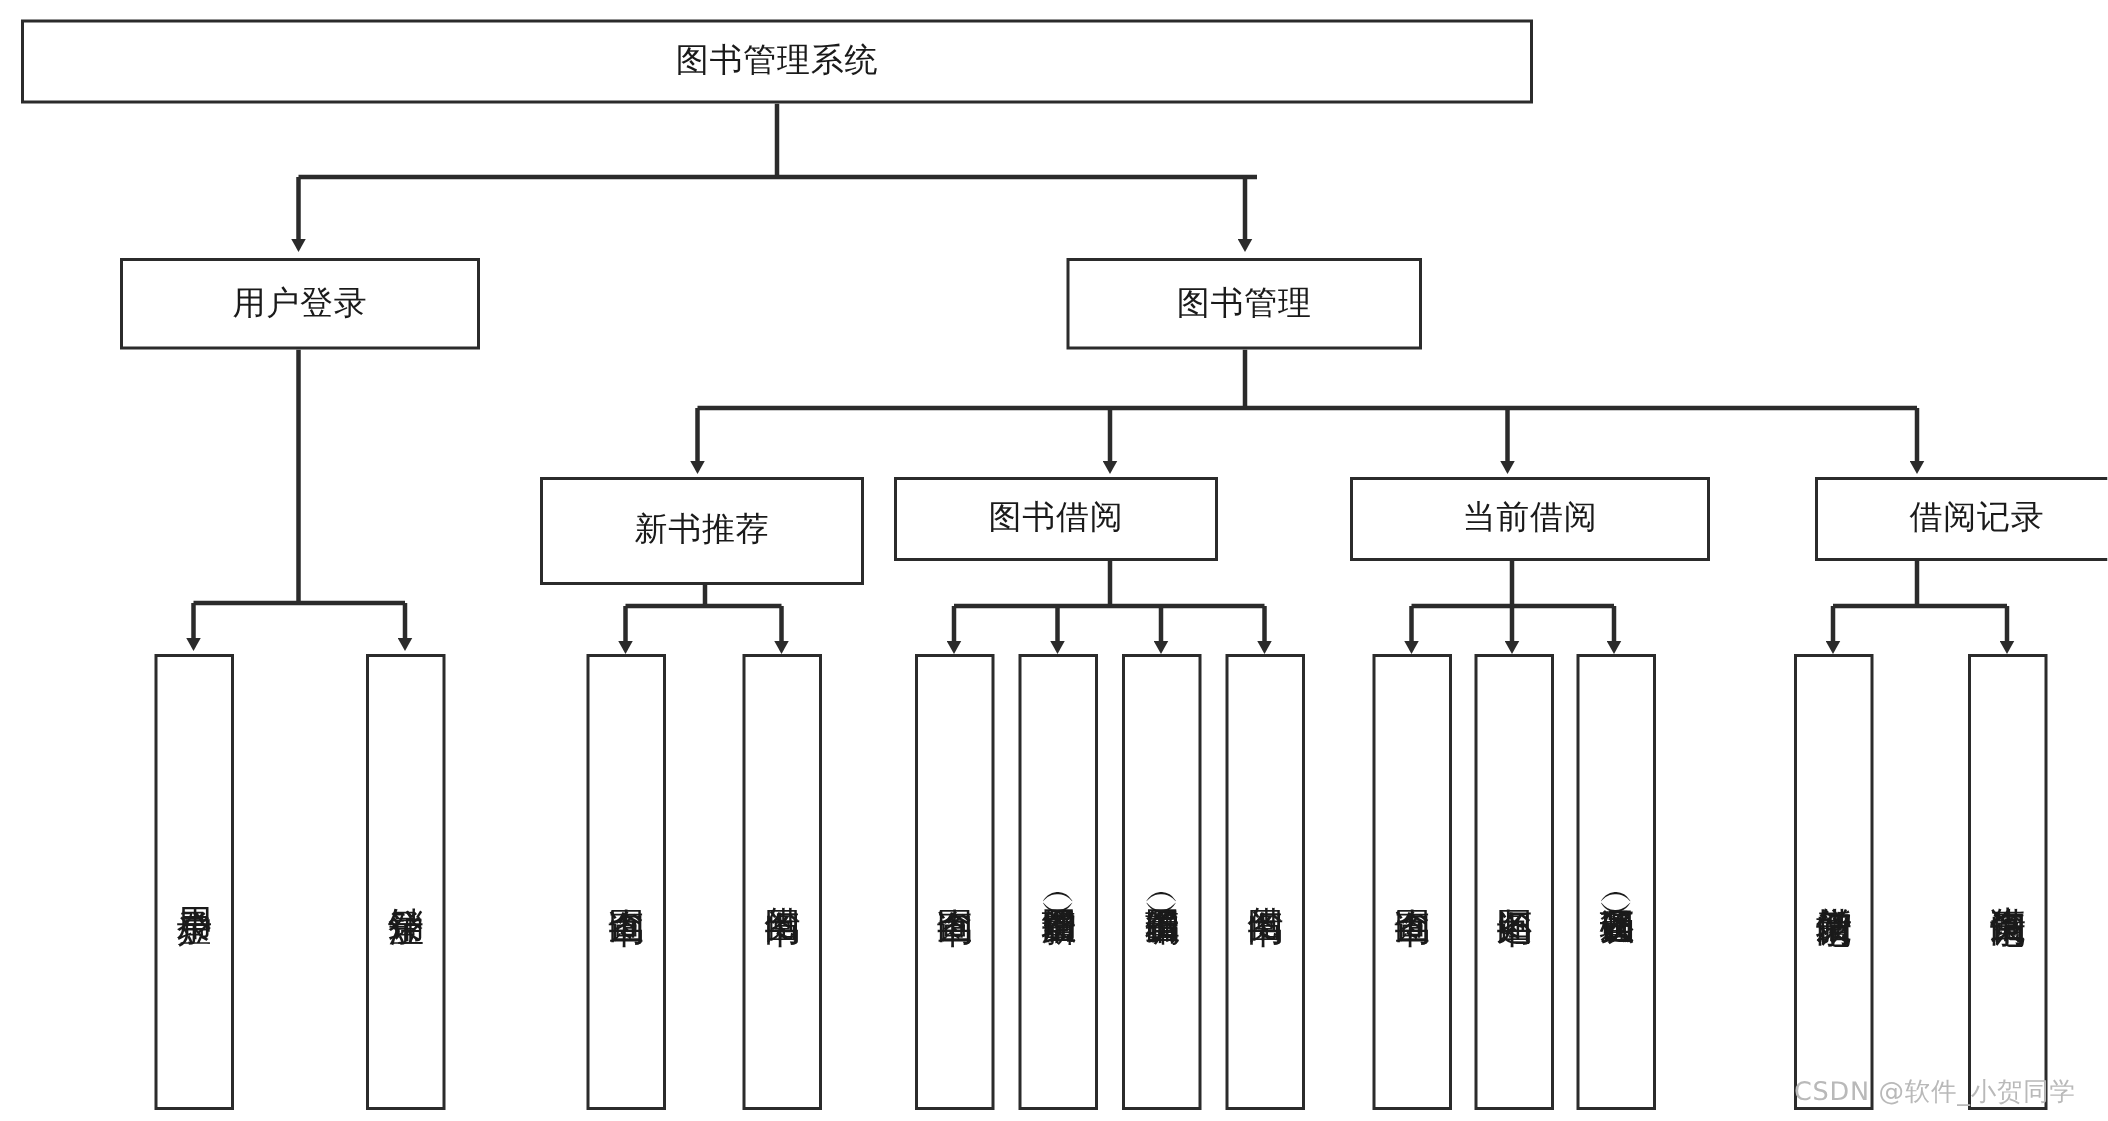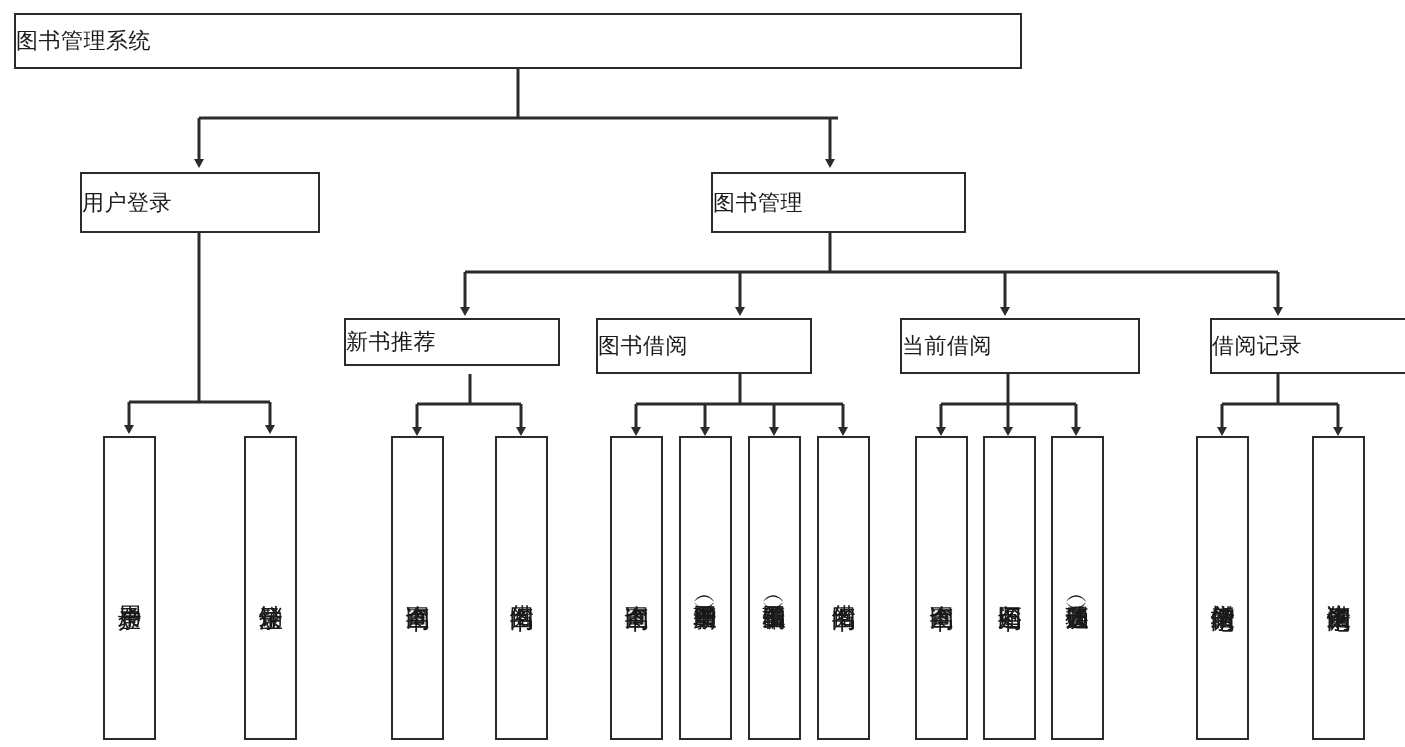--- a/index.html
+++ b/index.html
@@ -26,20 +26,21 @@
     height: 747px;
     pointer-events: none;
   }
   .node {
     position: absolute;
     box-sizing: border-box;
     border: 2px solid #2b2b2b;
     background: #ffffff;
     display: flex;
     align-items: center;
+    justify-content: center;
     color: #1a1a1a;
   }
   .node .label {
     display: block;
     text-align: center;
     line-height: 1.08;
   }
   .node.horizontal .label {
     font-size: 22px;
     letter-spacing: 0.5px;
@@ -125,25 +126,25 @@
     </g>
   </svg>
 
   <div class="node horizontal" style="left:14px; top:13px; width:1008px; height:56px;">
     <span class="label">图书管理系统</span>
   </div>
 
   <div class="node horizontal" style="left:80px; top:172px; width:240px; height:61px;">
     <span class="label">用户登录</span>
   </div>
-  <div class="node horizontal" style="left:711px; top:172px; width:255px; height:61px;">
+  <div class="node horizontal" style="left:711px; top:172px; width:237px; height:61px;">
     <span class="label">图书管理</span>
   </div>
 
-  <div class="node horizontal" style="left:344px; top:318px; width:216px; height:48px;">
+  <div class="node horizontal" style="left:360px; top:318px; width:216px; height:72px;">
     <span class="label">新书推荐</span>
   </div>
   <div class="node horizontal" style="left:596px; top:318px; width:216px; height:56px;">
     <span class="label">图书借阅</span>
   </div>
   <div class="node horizontal" style="left:900px; top:318px; width:240px; height:56px;">
     <span class="label">当前借阅</span>
   </div>
   <div class="node horizontal" style="left:1210px; top:318px; width:216px; height:56px;">
     <span class="label">借阅记录</span>
@@ -186,14 +187,17 @@
     <span class="label">确认归还（管理员）</span>
   </div>
 
   <div class="node vertical" style="left:1196px; top:436px; width:53px; height:304px;">
     <span class="label">新增借阅记录</span>
   </div>
   <div class="node vertical" style="left:1312px; top:436px; width:53px; height:304px;">
     <span class="label">查询借阅记录</span>
   </div>
 
+  <div class="watermark" style="left:1196px; top:716px;">
+    <span>CSDN @软件_小贺同学</span>
+  </div>
 
 </div>
 
 </body></html>

